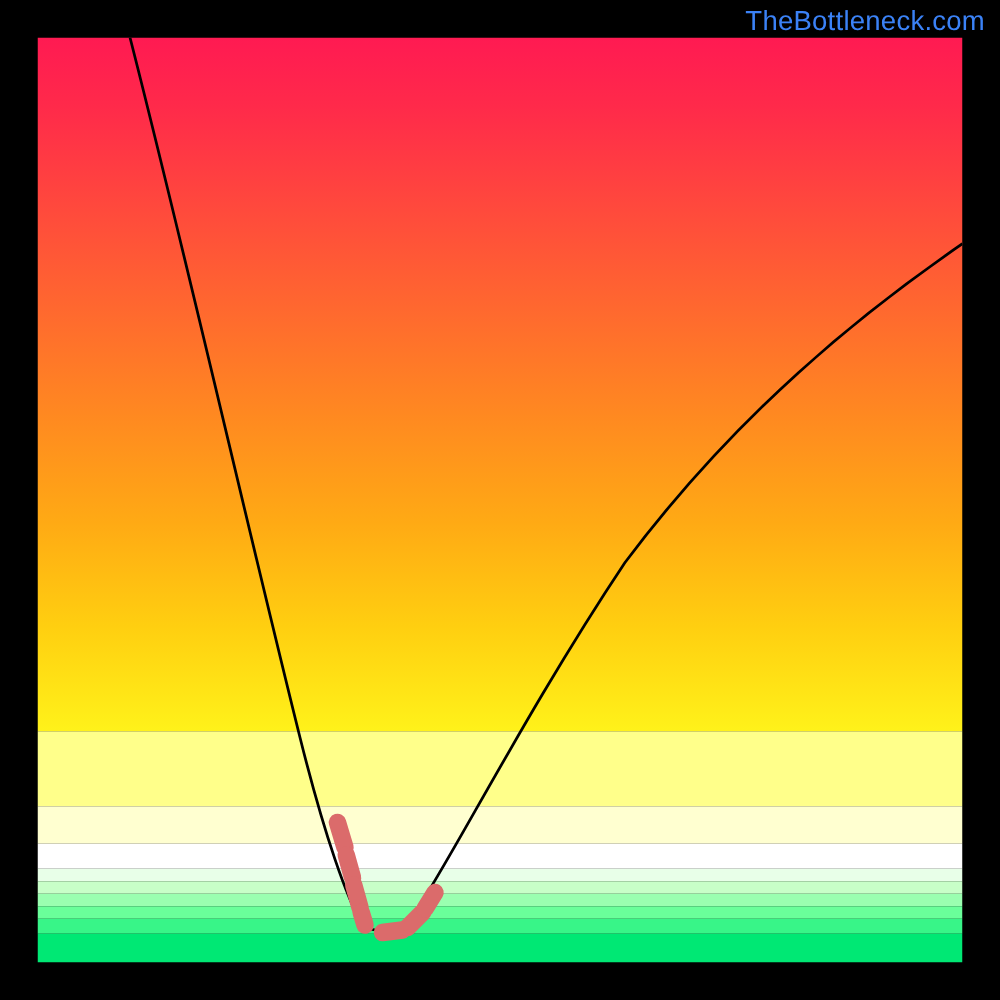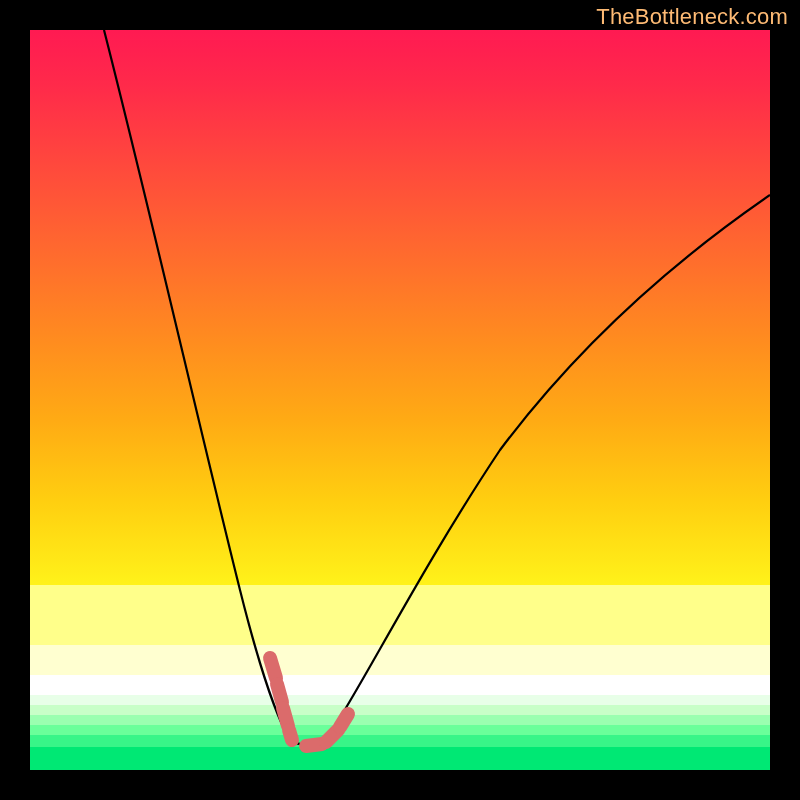--- a/index.html
+++ b/index.html
@@ -8,21 +8,21 @@
     height: 800px;
     background: #000;
     position: relative;
     overflow: hidden;
     font-family: Arial, Helvetica, sans-serif;
   }
   .watermark {
     position: absolute;
     top: 4px;
     right: 12px;
-    color: #fdba74;
+    color: #3b82f6;
     font-size: 22px;
     font-weight: 500;
     letter-spacing: 0.2px;
     z-index: 10;
   }
   .frame {
     position: absolute;
     left: 30px;
     top: 30px;
     width: 740px;

